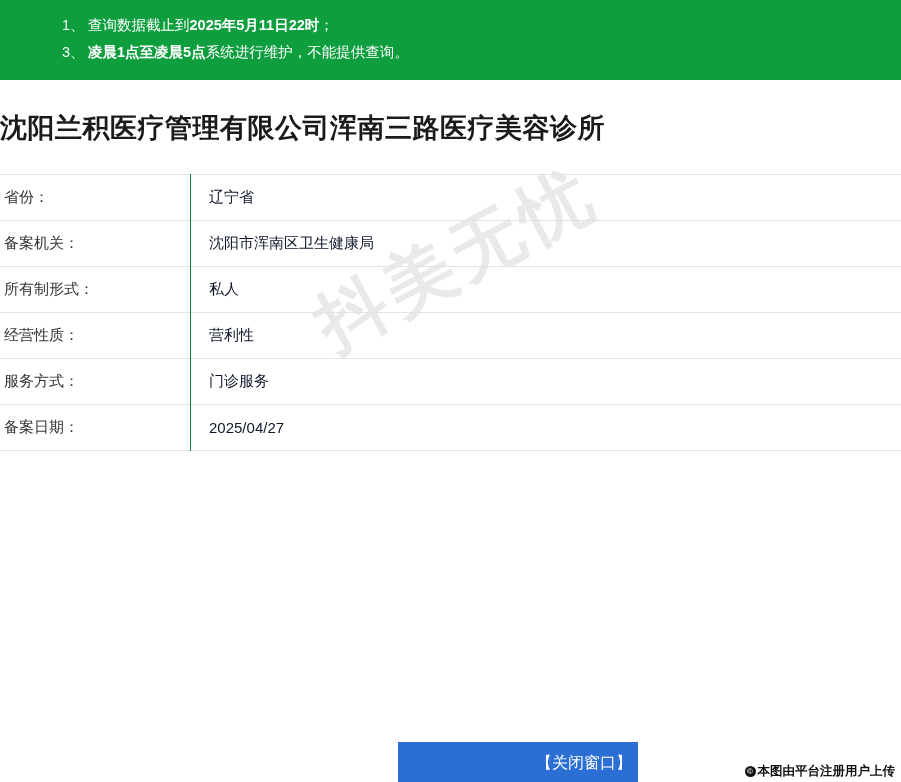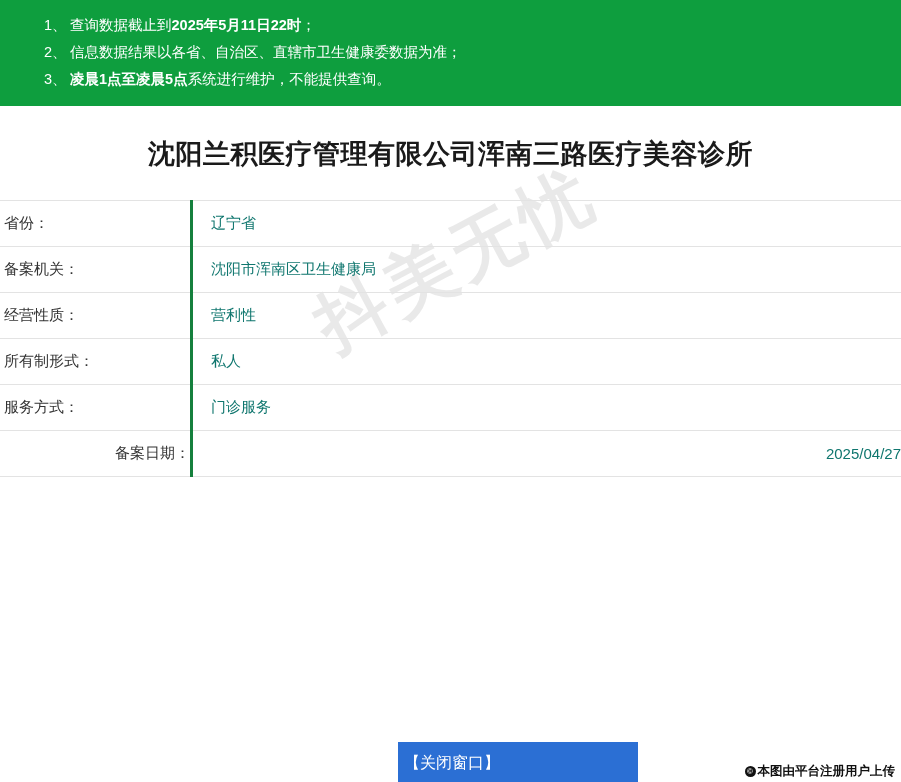--- a/index.html
+++ b/index.html
@@ -18,35 +18,35 @@
 
   
   .notice {
     background: #0e9e3e;
     color: #ffffff;
     padding: 12px 0 14px 0;
     font-size: 14.5px;
     line-height: 1.85;
   }
   .notice-line {
-    padding-left: 44px;
+    padding-left: 62px;
     white-space: nowrap;
   }
   .notice-num {
     display: inline-block;
     width: 26px;
   }
   .notice b {
     font-weight: bold;
   }
 
   
   .title-wrap {
     padding: 30px 0 28px 0;
-    text-align: center;
+    text-align: left;
   }
   .title {
     font-size: 27px;
     font-weight: bold;
     color: #1a1a1a;
     letter-spacing: 0.5px;
   }
 
   
   .info-table {
@@ -54,37 +54,36 @@
     border-collapse: collapse;
     table-layout: fixed;
     position: relative;
     z-index: 2;
   }
   .info-table tr {
     border-top: 1px solid #e3e3e3;
   }
   .info-table tr:last-child {
     border-bottom: 1px solid #e3e3e3;
-    text-align: right;
   }
   .info-table td {
     padding: 13px 0 13px 0;
     font-size: 15px;
     vertical-align: middle;
     background: transparent;
   }
   td.label {
     width: 186px;
     padding-left: 4px;
     color: #333333;
-    border-right: 3px solid #15803d;
+    border-right: 1px solid #15803d;
   }
   td.value {
     padding-left: 18px;
-    color: #0f766e;
+    color: #0f172a;
   }
 
   
   .watermark {
     position: absolute;
     left: 300px;
     top: 290px;
     font-size: 70px;
     font-weight: bold;
     color: rgba(120,120,120,0.16);
@@ -106,21 +105,21 @@
   }
   .close-btn {
     position: absolute;
     left: 398px;
     top: 0;
     width: 240px;
     height: 40px;
     background: #2b6fd4;
     color: #ffffff;
     font-size: 16px;
-    text-align: left;
+    text-align: right;
     line-height: 40px;
     border: none;
     cursor: pointer;
     font-family: "Liberation Sans", "DejaVu Sans", sans-serif;
   }
   .credit {
     position: absolute;
     right: 6px;
     bottom: 2px;
     font-size: 12.5px;
@@ -143,23 +142,20 @@
   }
 </style>
 </head>
 <body>
 
 <div class="notice">
   <div class="notice-line">
     <span class="notice-num">1、</span><span>查询数据截止到</span><b>2025年5月11日22时</b><span>；</span>
   </div>
   <div class="notice-line">
-    <span class="notice-num">2、</span><span>信息数据结果以各省、自治区、直辖市卫生健康委数据为准；</span>
-  </div>
-  <div class="notice-line">
     <span class="notice-num">3、</span><b>凌晨1点至凌晨5点</b><span>系统进行维护，不能提供查询。</span>
   </div>
 </div>
 
 <div class="title-wrap">
   <div class="title">沈阳兰积医疗管理有限公司浑南三路医疗美容诊所</div>
 </div>
 
 <div class="watermark">抖美无忧</div>
 
@@ -167,26 +163,26 @@
   <tbody>
     <tr>
       <td class="label">省份：</td>
       <td class="value">辽宁省</td>
     </tr>
     <tr>
       <td class="label">备案机关：</td>
       <td class="value">沈阳市浑南区卫生健康局</td>
     </tr>
     <tr>
+      <td class="label">所有制形式：</td>
+      <td class="value">私人</td>
+    </tr>
+    <tr>
       <td class="label">经营性质：</td>
       <td class="value">营利性</td>
-    </tr>
-    <tr>
-      <td class="label">所有制形式：</td>
-      <td class="value">私人</td>
     </tr>
     <tr>
       <td class="label">服务方式：</td>
       <td class="value">门诊服务</td>
     </tr>
     <tr>
       <td class="label">备案日期：</td>
       <td class="value">2025/04/27</td>
     </tr>
   </tbody>

